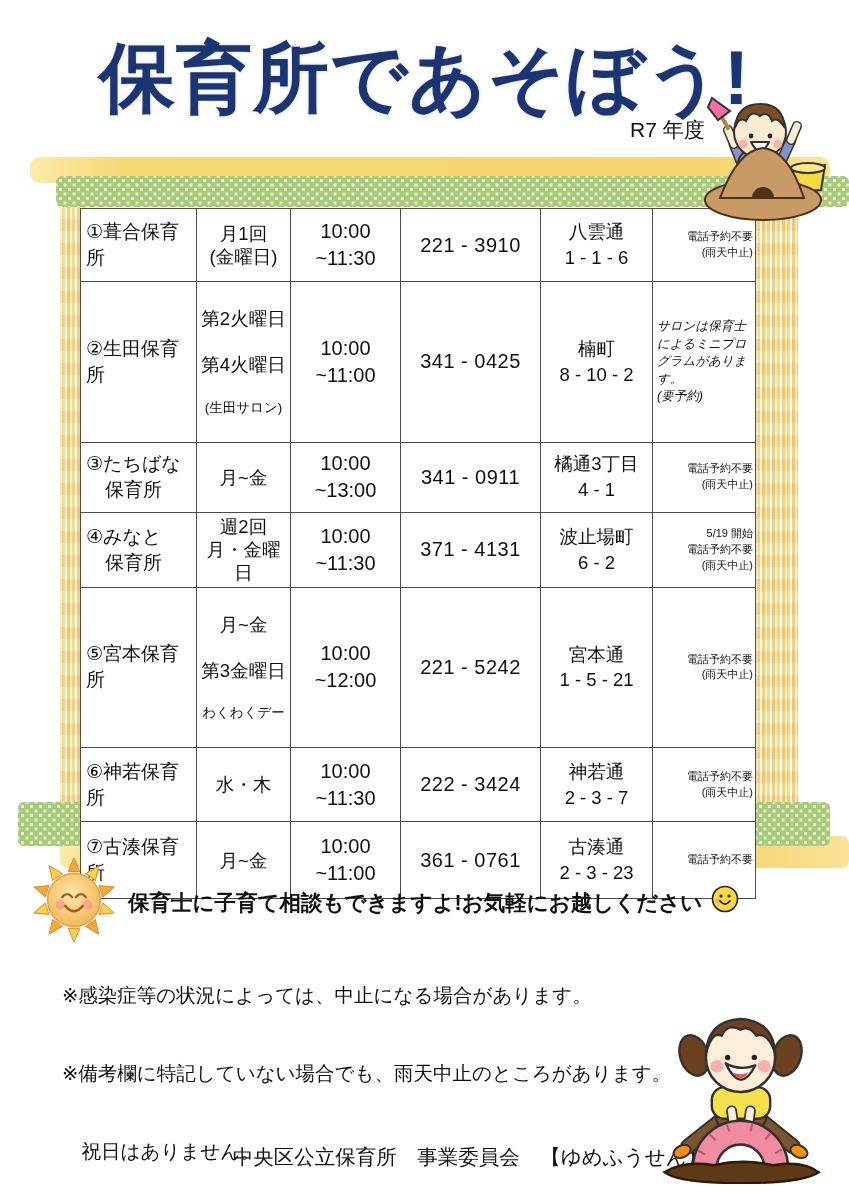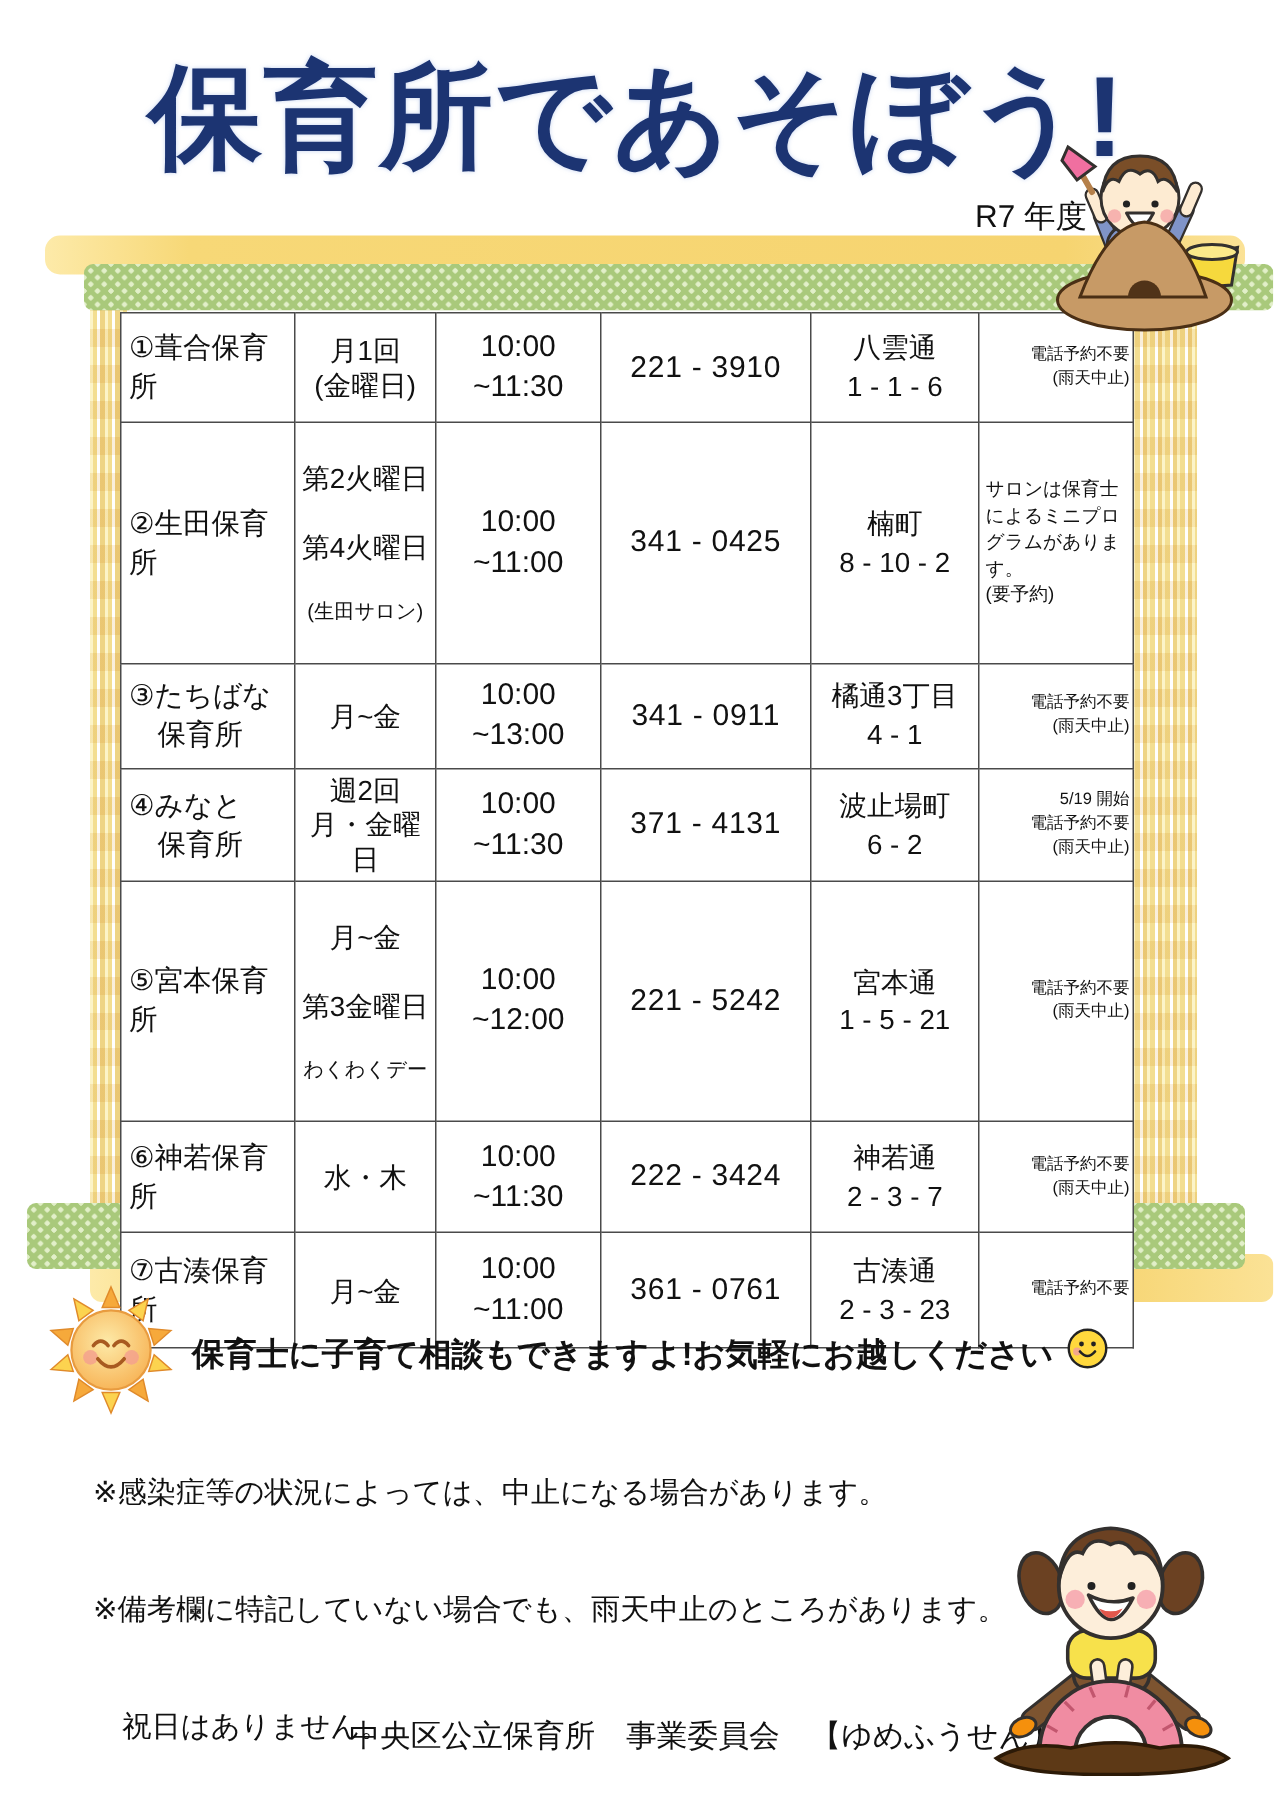--- a/index.html
+++ b/index.html
@@ -3,21 +3,21 @@
 <meta charset="utf-8">
 <style>
   html,body{margin:0;padding:0;background:#fff;}
   .page{position:relative;width:849px;height:1184px;background:#ffffff;overflow:hidden;
         font-family:"Liberation Sans","DejaVu Sans",sans-serif;color:#111;}
 
   
   .title{position:absolute;top:28px;left:0;width:100%;text-align:center;
          font-size:76px;font-weight:bold;letter-spacing:1px;color:#1c3472;
          text-shadow:0 0 3px rgba(150,175,225,.55);white-space:nowrap;z-index:4;}
-  .fiscal{position:absolute;top:130px;left:630px;font-size:21px;color:#111;z-index:4;margin-left:20px;}
+  .fiscal{position:absolute;top:116px;left:630px;font-size:21px;color:#111;z-index:4;}
 
   
   .band-yellow{position:absolute;height:26px;border-radius:10px;z-index:1;
     background:linear-gradient(90deg,#fdeaa9,#f7d877 12%,#f6d470 85%,#fbe296);}
   .band-yellow.top{top:157px;left:30px;width:800px;}
   .band-yellow.bottom{top:836px;left:60px;width:789px;height:32px;border-radius:8px;}
   .band-green{position:absolute;height:31px;border-radius:6px;z-index:2;
     background-color:#a9c97b;
     background-image:radial-gradient(#e2efc9 1.6px,transparent 1.8px),
                      radial-gradient(#e2efc9 1.6px,transparent 1.8px);
@@ -39,21 +39,21 @@
   tr.rh{height:57px} tr.r0{height:73px} tr.r1{height:83px} tr.r2{height:70px}
   tr.r3{height:75px} tr.r4{height:83px} tr.r5{height:74px} tr.r6{height:77px}
   th{font-size:20px;font-weight:normal;text-align:center;}
   .c-name{text-align:left;padding-left:5px;font-size:19px;}
   .c-days{text-align:center;font-size:18.5px;line-height:1.25;}
   .days-sub{font-size:13.5px;}
   .c-time{text-align:center;font-size:20px;line-height:1.35;margin-left:36px;}
   .c-tel{text-align:center;font-size:20px;letter-spacing:.5px;}
   .c-addr{text-align:center;font-size:18.5px;line-height:1.4;margin-left:36px;}
   .c-note{text-align:right;font-size:11px;line-height:1.45;}
-  .c-note.small{font-size:12.5px;text-align:left;line-height:1.4;padding:2px 4px;}
+  .c-note.small{font-size:12.5px;text-align:left;line-height:1.4;padding:2px 4px;font-style:italic;}
 
   
   .sun{position:absolute;left:30px;top:856px;z-index:4;}
   .consult{position:absolute;left:128px;top:884px;z-index:4;display:flex;align-items:center;gap:8px;
            font-size:21.5px;font-weight:bold;color:#111;white-space:nowrap;justify-content:center;}
   .notes{position:absolute;left:62px;top:930px;z-index:4;font-size:19.5px;line-height:26px;white-space:pre;}
   .footer{position:absolute;left:90px;top:1143px;width:760px;text-align:center;font-size:20.5px;z-index:4;}
 
   .boy{position:absolute;left:688px;top:92px;z-index:5;}
   .girl{position:absolute;left:652px;top:1002px;z-index:5;}

